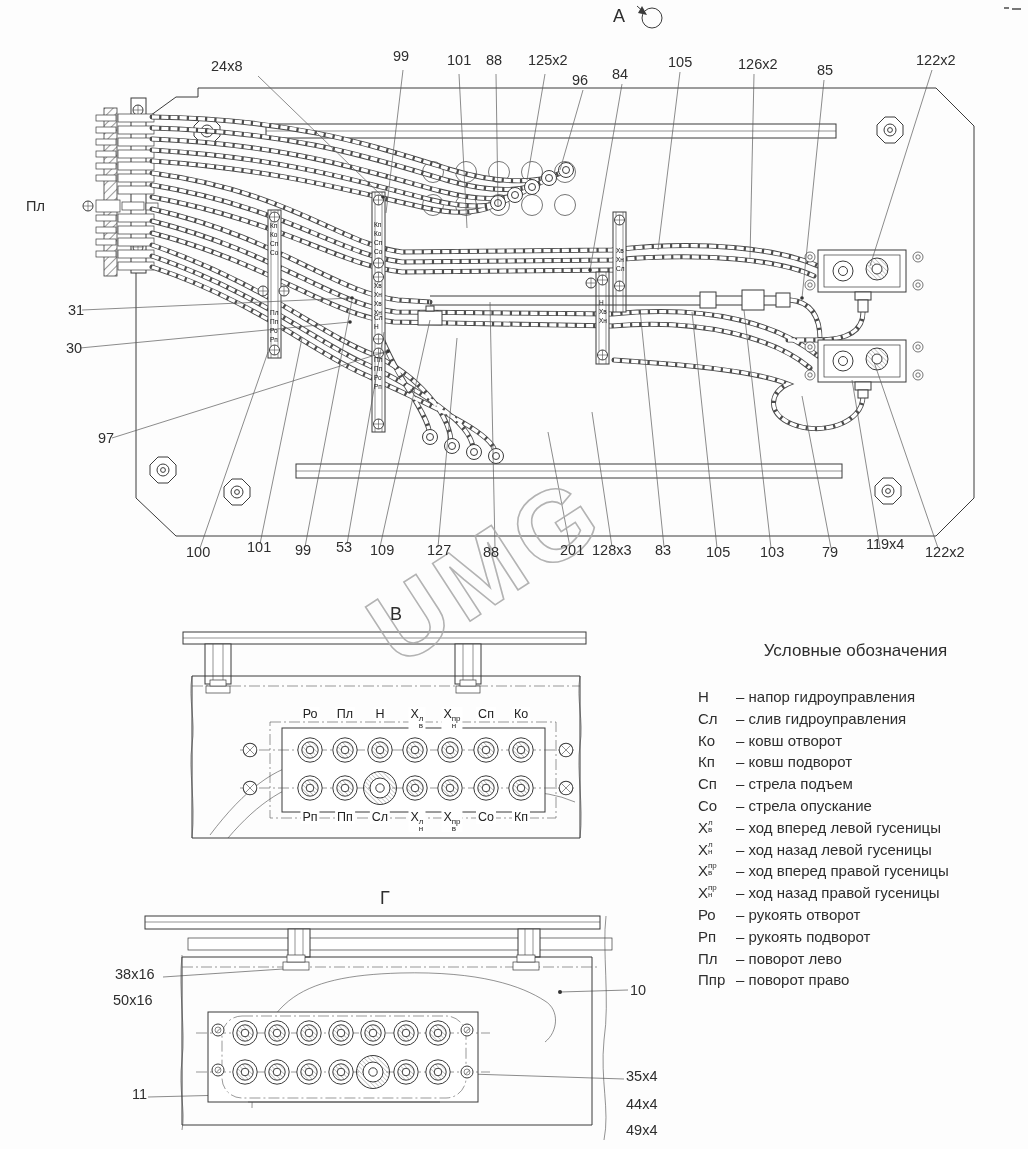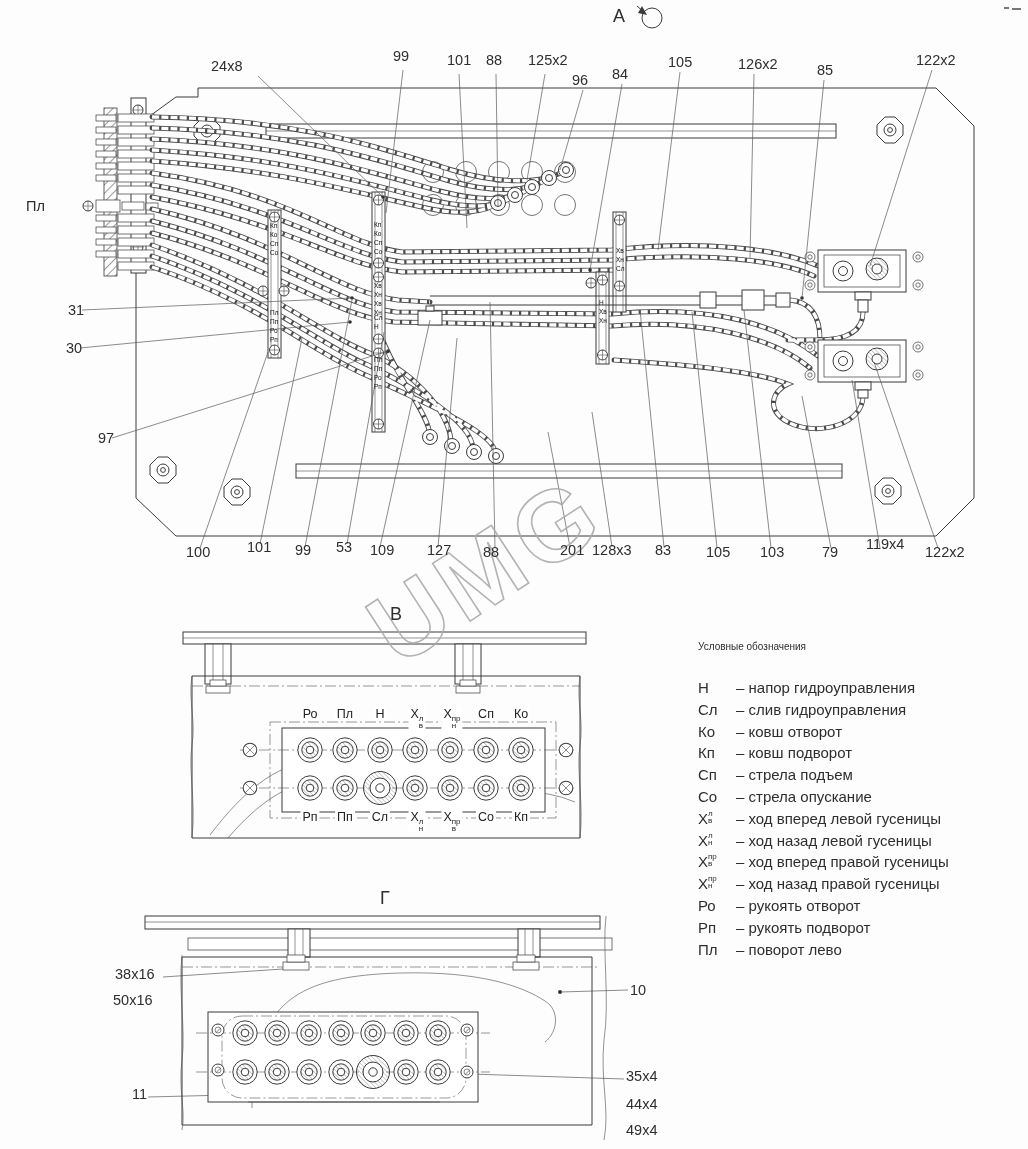--- a/index.html
+++ b/index.html
@@ -19,21 +19,21 @@
       fill:none;stroke:#ababab;stroke-width:1.6;opacity:.9;}
   #labels{position:absolute;left:0;top:0;width:100%;height:100%;}
   .co{position:absolute;font-size:14.5px;color:#2e2e2e;white-space:nowrap;}
   .mk{position:absolute;font-size:18px;color:#2e2e2e;}
   .pb{position:absolute;font-size:12.5px;color:#222;white-space:nowrap;background:#fff;
       padding:0 2px;transform:translate(-50%,0);}
   .cl{position:absolute;font-size:6.5px;line-height:9px;color:#111;white-space:pre-line;}
   .stk{display:inline-flex;flex-direction:column;font-size:8px;line-height:7px;vertical-align:-3px;}
   .stk i{font-style:normal;}
   #legend{position:absolute;left:698px;top:641px;width:315px;}
-  #legend .lg-title{text-align:left;font-size:10px;margin-bottom:27px;}
+  #legend .lg-title{text-align:center;font-size:17px;margin-bottom:27px;}
   .lg-item{display:flex;align-items:baseline;height:21.8px;font-size:15px;}
   .lg-item .sign{display:inline-flex;min-width:38px;}
   .corner-art{position:absolute;background:#777;}
 </style>
 </head>
 <body>
 
 <div id="stage">
 
 <svg id="drawing" width="1028" height="1149" viewBox="0 0 1028 1149" xmlns="http://www.w3.org/2000/svg">
@@ -691,18 +691,28 @@
     <div class="lg-item">
           <span class="sign">
             <span>Пл</span>
             <span class="stk">
               <i></i>
               <i></i>
             </span>
           </span>
           <span>– поворот лево</span>
         </div>
+    <div class="lg-item">
+          <span class="sign">
+            <span>Ппр</span>
+            <span class="stk">
+              <i></i>
+              <i></i>
+            </span>
+          </span>
+          <span>– поворот право</span>
+        </div>
   </div>
 
   <div class="corner-art" style="left:1004px;top:7px;width:5px;height:2px;"></div>
   <div class="corner-art" style="left:1012px;top:8px;width:9px;height:2px;"></div>
 </div>
 </div>
 
 </body></html>

